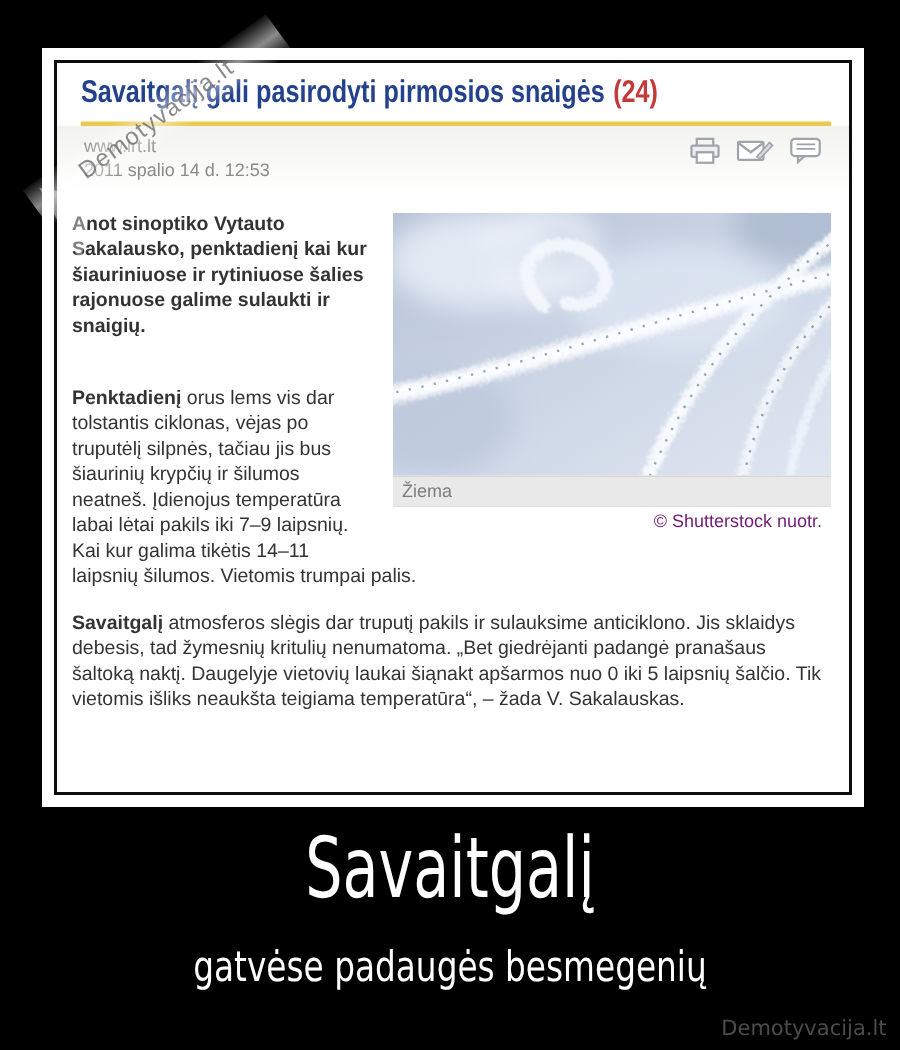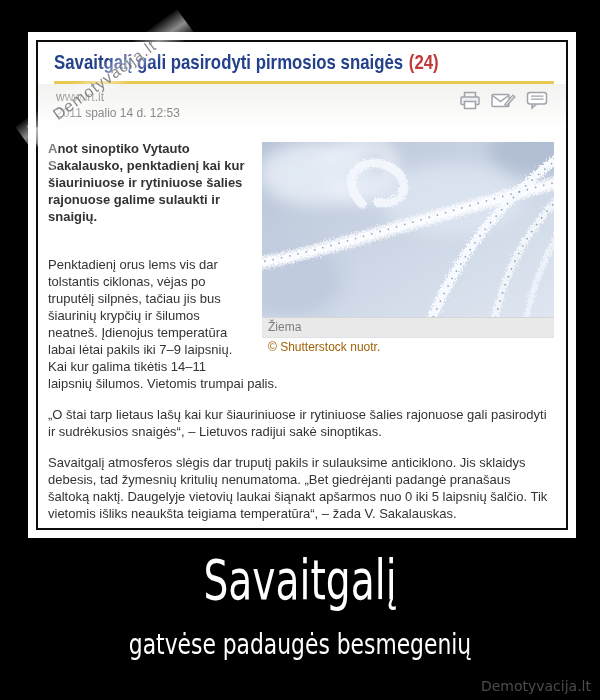--- a/index.html
+++ b/index.html
@@ -37,31 +37,31 @@
   .meta-date  { font-size:12px; color:#8a8a8a; margin-top:2px; }
   .toolbar { position:absolute; right:18px; top:7px; display:flex; gap:10px; }
   .tb { display:inline-block; cursor:pointer; }
   .tb svg { display:block; }
 
   .art-body {
     padding:4px 12px 0 10px; font-size:13px; line-height:17px; color:#333;
   }
   .art-body p { margin:0 0 14px 0; }
   .art-body p.lead { font-weight:bold; margin-bottom:31px; }
-  .art-body b { font-weight:normal; }
+  .art-body b { font-weight:bold; }
 
   .photo-block { float:right; width:292px; margin:2px 0 8px 10px; }
   .photo { width:292px; height:175px; overflow:hidden; }
   .photo svg { display:block; }
   .photo-caption {
     background:#e9e9e9; border-top:1px solid #d6d6d6; border-bottom:1px solid #e2e2e2;
     color:#7d7d7d; font-size:12px; line-height:17px; padding:1px 6px;
   }
   .photo-credit {
-    background:#fff; color:#a16207; font-size:12px;
+    background:#fff; text-align:right; color:#701a75; font-size:12px;
     line-height:17px; padding:1px 6px 2px;
   }
 
   
   .watermark {
     position:absolute; left:-4px; top:92px; width:200px; height:30px;
     transform:rotate(-36deg); transform-origin:left center;
     background:linear-gradient(to bottom, rgba(255,255,255,0.05), rgba(255,255,255,0.55) 50%, rgba(255,255,255,0.05));
     color:rgba(105,105,105,0.78); font-size:16px; line-height:30px;
     text-align:center; letter-spacing:1px; z-index:6; pointer-events:none;
@@ -175,21 +175,20 @@
                 <path d="M 297,56 C 258,96 241,141 233,179"></path>
               </g>
             </svg>
           </div>
           <div class="photo-caption">Žiema</div>
           <div class="photo-credit">© Shutterstock nuotr.</div>
         </div>
 
         <p class="lead">Anot sinoptiko Vytauto Sakalausko, penktadienį kai kur šiauriniuose ir rytiniuose šalies rajonuose galime sulaukti ir snaigių.</p>
         <p><b>Penktadienį</b><span> orus lems vis dar tolstantis ciklonas, vėjas po truputėlį silpnės, tačiau jis bus šiaurinių krypčių ir šilumos neatneš. Įdienojus temperatūra labai lėtai pakils iki 7–9 laipsnių. Kai kur galima tikėtis 14–11 laipsnių šilumos. Vietomis trumpai palis.</span></p>
-        <p>„O štai tarp lietaus lašų kai kur šiauriniuose ir rytiniuose šalies rajonuose gali pasirodyti ir sudrėkusios snaigės“, – Lietuvos radijui sakė sinoptikas.</p>
         <p><b>Savaitgalį</b><span> atmosferos slėgis dar truputį pakils ir sulauksime anticiklono. Jis sklaidys debesis, tad žymesnių kritulių nenumatoma. „Bet giedrėjanti padangė pranašaus šaltoką naktį. Daugelyje vietovių laukai šiąnakt apšarmos nuo 0 iki 5 laipsnių šalčio. Tik vietomis išliks neaukšta teigiama temperatūra“, – žada V. Sakalauskas.</span></p>
 
       </div>
 
     </div>
 
     <div class="fold"></div>
     <div class="watermark">Demotyvacija.lt</div>
   </div>
 

